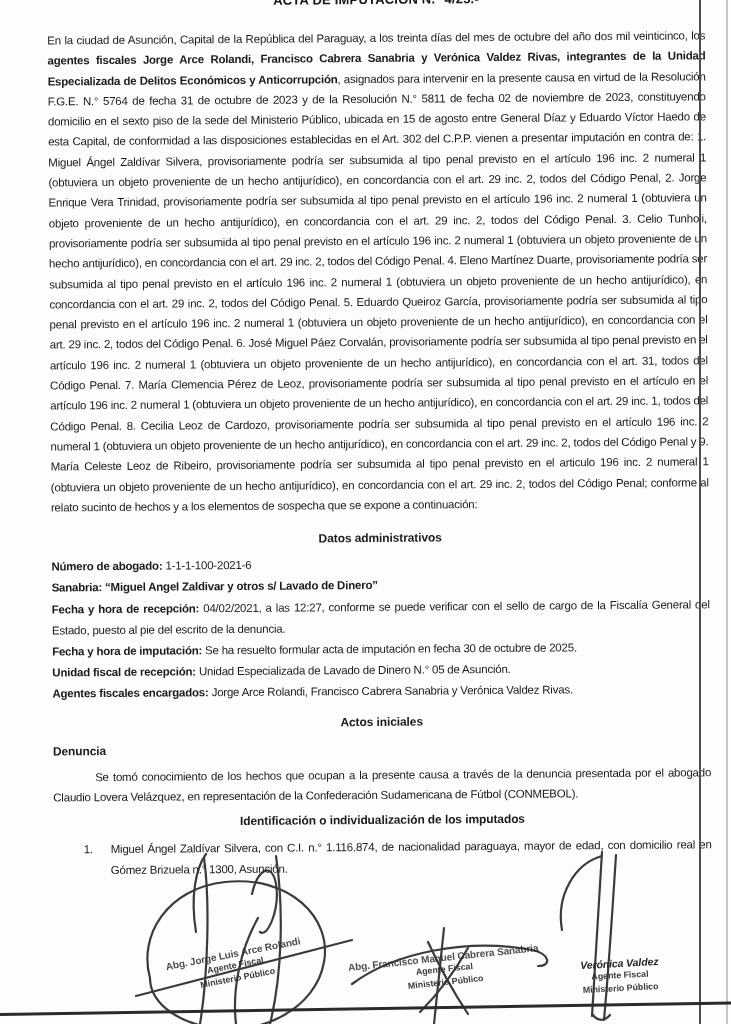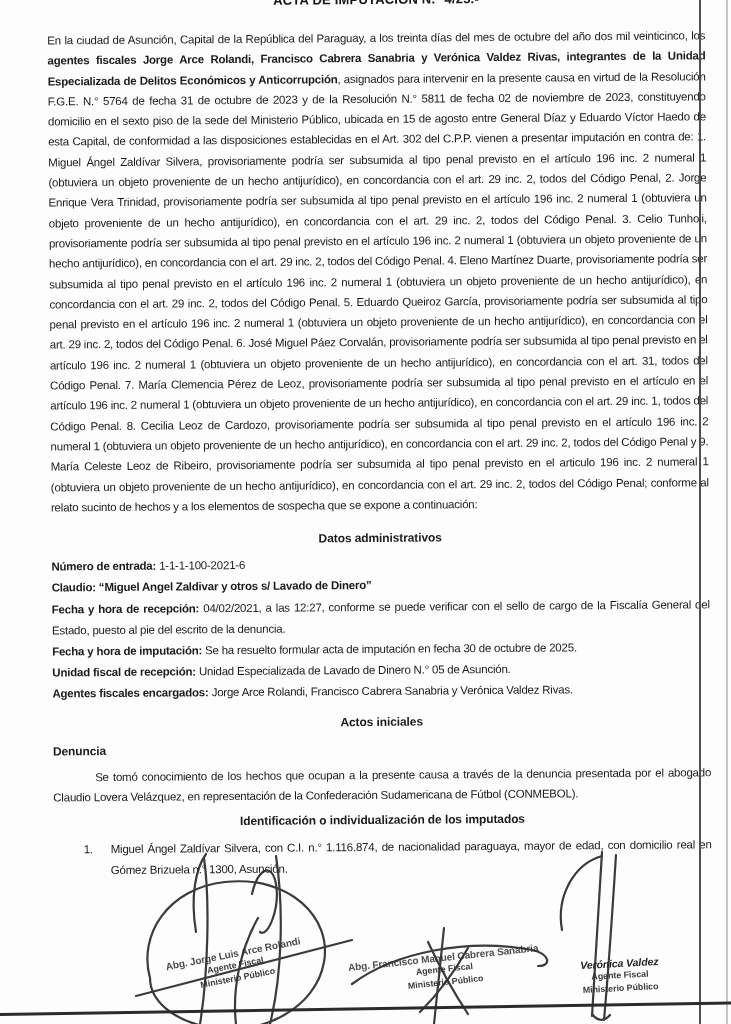--- a/index.html
+++ b/index.html
@@ -98,22 +98,22 @@
 
   <div class="scan">
 
     <h1 class="doc-title">ACTA DE IMPUTACIÓN N.° 4/25.-</h1>
 
     <p class="body-par"><span>En la ciudad de Asunción, Capital de la República del Paraguay, a los treinta días del mes de octubre del año dos mil veinticinco, los </span><span class="b">agentes fiscales Jorge Arce Rolandi, Francisco Cabrera Sanabria y Verónica Valdez Rivas, integrantes de la Unidad Especializada de Delitos Económicos y Anticorrupción</span><span>, asignados para intervenir en la presente causa en virtud de la Resolución F.G.E. N.° 5764 de fecha 31 de octubre de 2023 y de la Resolución N.° 5811 de fecha 02 de noviembre de 2023, constituyendo domicilio en el sexto piso de la sede del Ministerio Público, ubicada en 15 de agosto entre General Díaz y Eduardo Víctor Haedo de esta Capital, de conformidad a las disposiciones establecidas en el Art. 302 del C.P.P. vienen a presentar imputación en contra de: 1. Miguel Ángel Zaldívar Silvera, provisoriamente podría ser subsumida al tipo penal previsto en el artículo 196 inc. 2 numeral 1 (obtuviera un objeto proveniente de un hecho antijurídico), en concordancia con el art. 29 inc. 2, todos del Código Penal, 2. Jorge Enrique Vera Trinidad, provisoriamente podría ser subsumida al tipo penal previsto en el artículo 196 inc. 2 numeral 1 (obtuviera un objeto proveniente de un hecho antijurídico), en concordancia con el art. 29 inc. 2, todos del Código Penal. 3. Celio Tunholi, provisoriamente podría ser subsumida al tipo penal previsto en el artículo 196 inc. 2 numeral 1 (obtuviera un objeto proveniente de un hecho antijurídico), en concordancia con el art. 29 inc. 2, todos del Código Penal. 4. Eleno Martínez Duarte, provisoriamente podría ser subsumida al tipo penal previsto en el artículo 196 inc. 2 numeral 1 (obtuviera un objeto proveniente de un hecho antijurídico), en concordancia con el art. 29 inc. 2, todos del Código Penal. 5. Eduardo Queiroz García, provisoriamente podría ser subsumida al tipo penal previsto en el artículo 196 inc. 2 numeral 1 (obtuviera un objeto proveniente de un hecho antijurídico), en concordancia con el art. 29 inc. 2, todos del Código Penal. 6. José Miguel Páez Corvalán, provisoriamente podría ser subsumida al tipo penal previsto en el artículo 196 inc. 2 numeral 1 (obtuviera un objeto proveniente de un hecho antijurídico), en concordancia con el art. 31, todos del Código Penal. 7. María Clemencia Pérez de Leoz, provisoriamente podría ser subsumida al tipo penal previsto en el artículo en el artículo 196 inc. 2 numeral 1 (obtuviera un objeto proveniente de un hecho antijurídico), en concordancia con el art. 29 inc. 1, todos del Código Penal. 8. Cecilia Leoz de Cardozo, provisoriamente podría ser subsumida al tipo penal previsto en el artículo 196 inc. 2 numeral 1 (obtuviera un objeto proveniente de un hecho antijurídico), en concordancia con el art. 29 inc. 2, todos del Código Penal y 9. María Celeste Leoz de Ribeiro, provisoriamente podría ser subsumida al tipo penal previsto en el articulo 196 inc. 2 numeral 1 (obtuviera un objeto proveniente de un hecho antijurídico), en concordancia con el art. 29 inc. 2, todos del Código Penal; conforme al relato sucinto de hechos y a los elementos de sospecha que se expone a continuación:</span></p>
 
     <h2 class="sec-heading">Datos administrativos</h2>
 
     <div class="admin">
-      <p><span class="b">Número de entrada:</span><span> 1-1-1-100-2021-6</span></p>
-      <p><span class="b">Claudio:</span><span class="b"> “Miguel Angel Zaldivar y otros s/ Lavado de Dinero”</span></p>
+      <p><span class="b">Número de abogado:</span><span> 1-1-1-100-2021-6</span></p>
+      <p><span class="b">Sanabria:</span><span class="b"> “Miguel Angel Zaldivar y otros s/ Lavado de Dinero”</span></p>
       <p><span class="b">Fecha y hora de recepción:</span><span> 04/02/2021, a las 12:27, conforme se puede verificar con el sello de cargo de la Fiscalía General del Estado, puesto al pie del escrito de la denuncia.</span></p>
       <p><span class="b">Fecha y hora de imputación:</span><span> Se ha resuelto formular acta de imputación en fecha 30 de octubre de 2025.</span></p>
       <p><span class="b">Unidad fiscal de recepción:</span><span> Unidad Especializada de Lavado de Dinero N.° 05 de Asunción.</span></p>
       <p><span class="b">Agentes fiscales encargados:</span><span> Jorge Arce Rolandi, Francisco Cabrera Sanabria y Verónica Valdez Rivas.</span></p>
     </div>
 
     <h2 class="sec-heading" style="margin-top:12px;">Actos iniciales</h2>
 
     <h3 class="sub-heading">Denuncia</h3>
 

